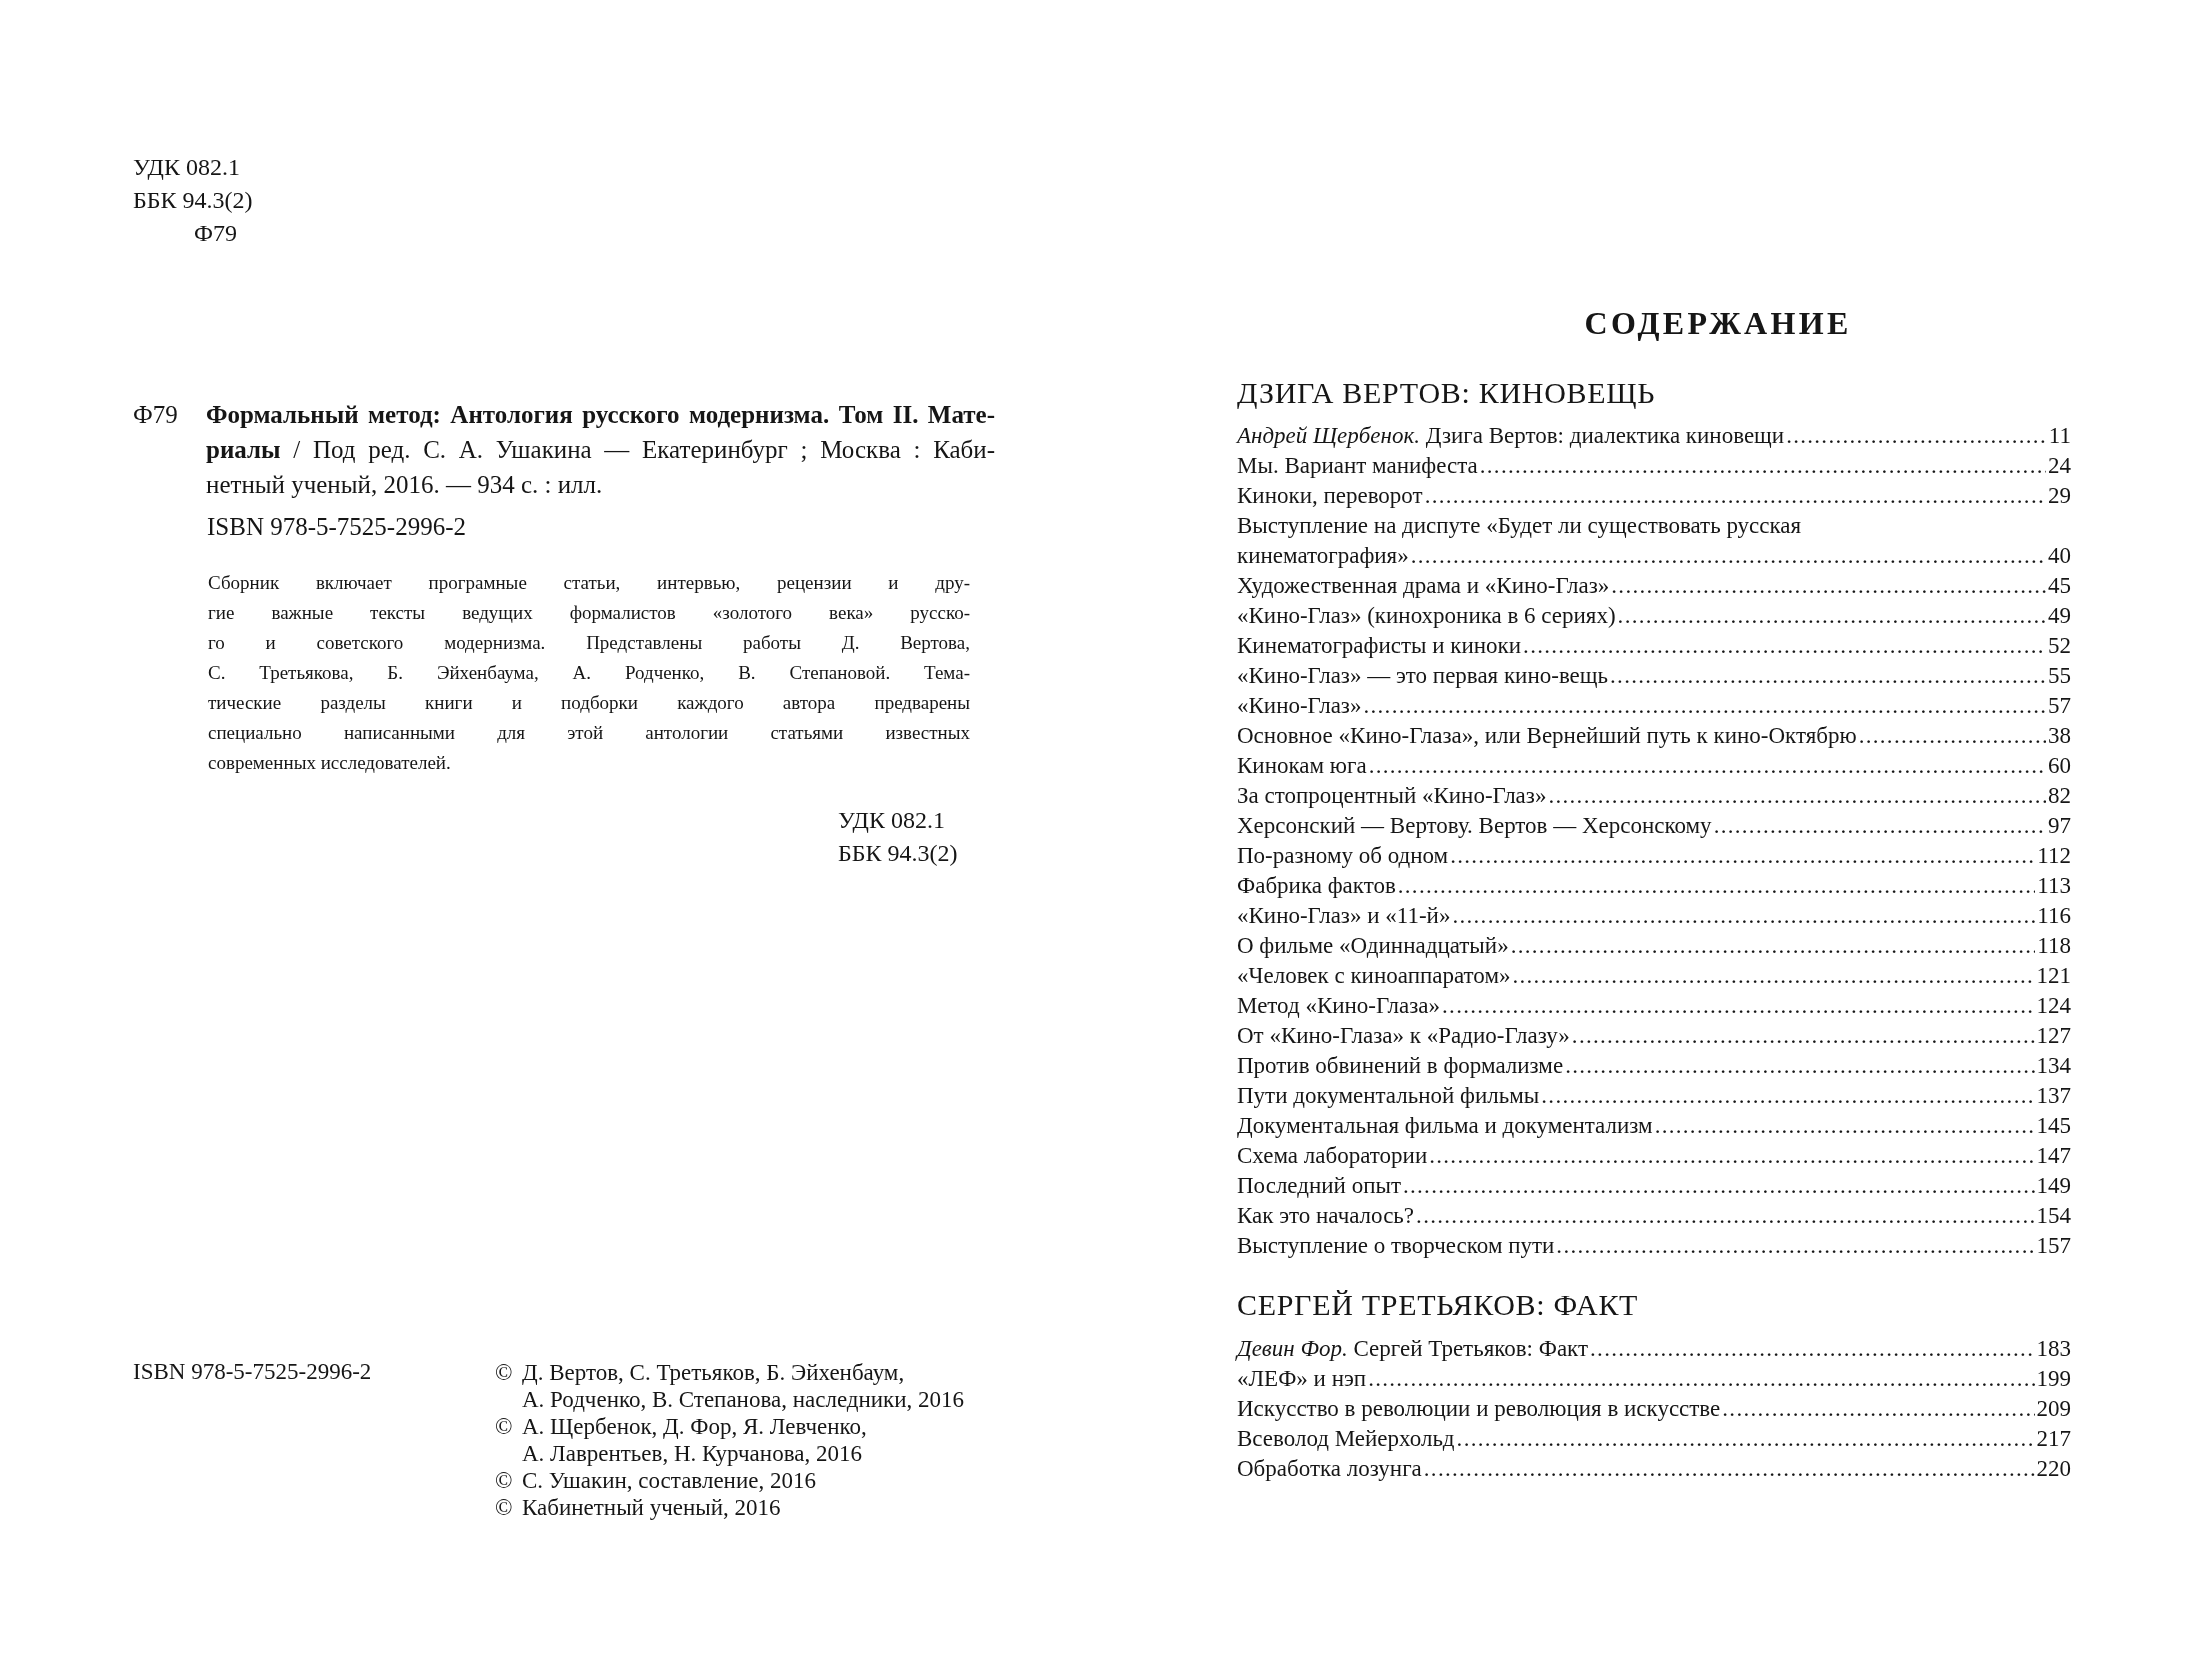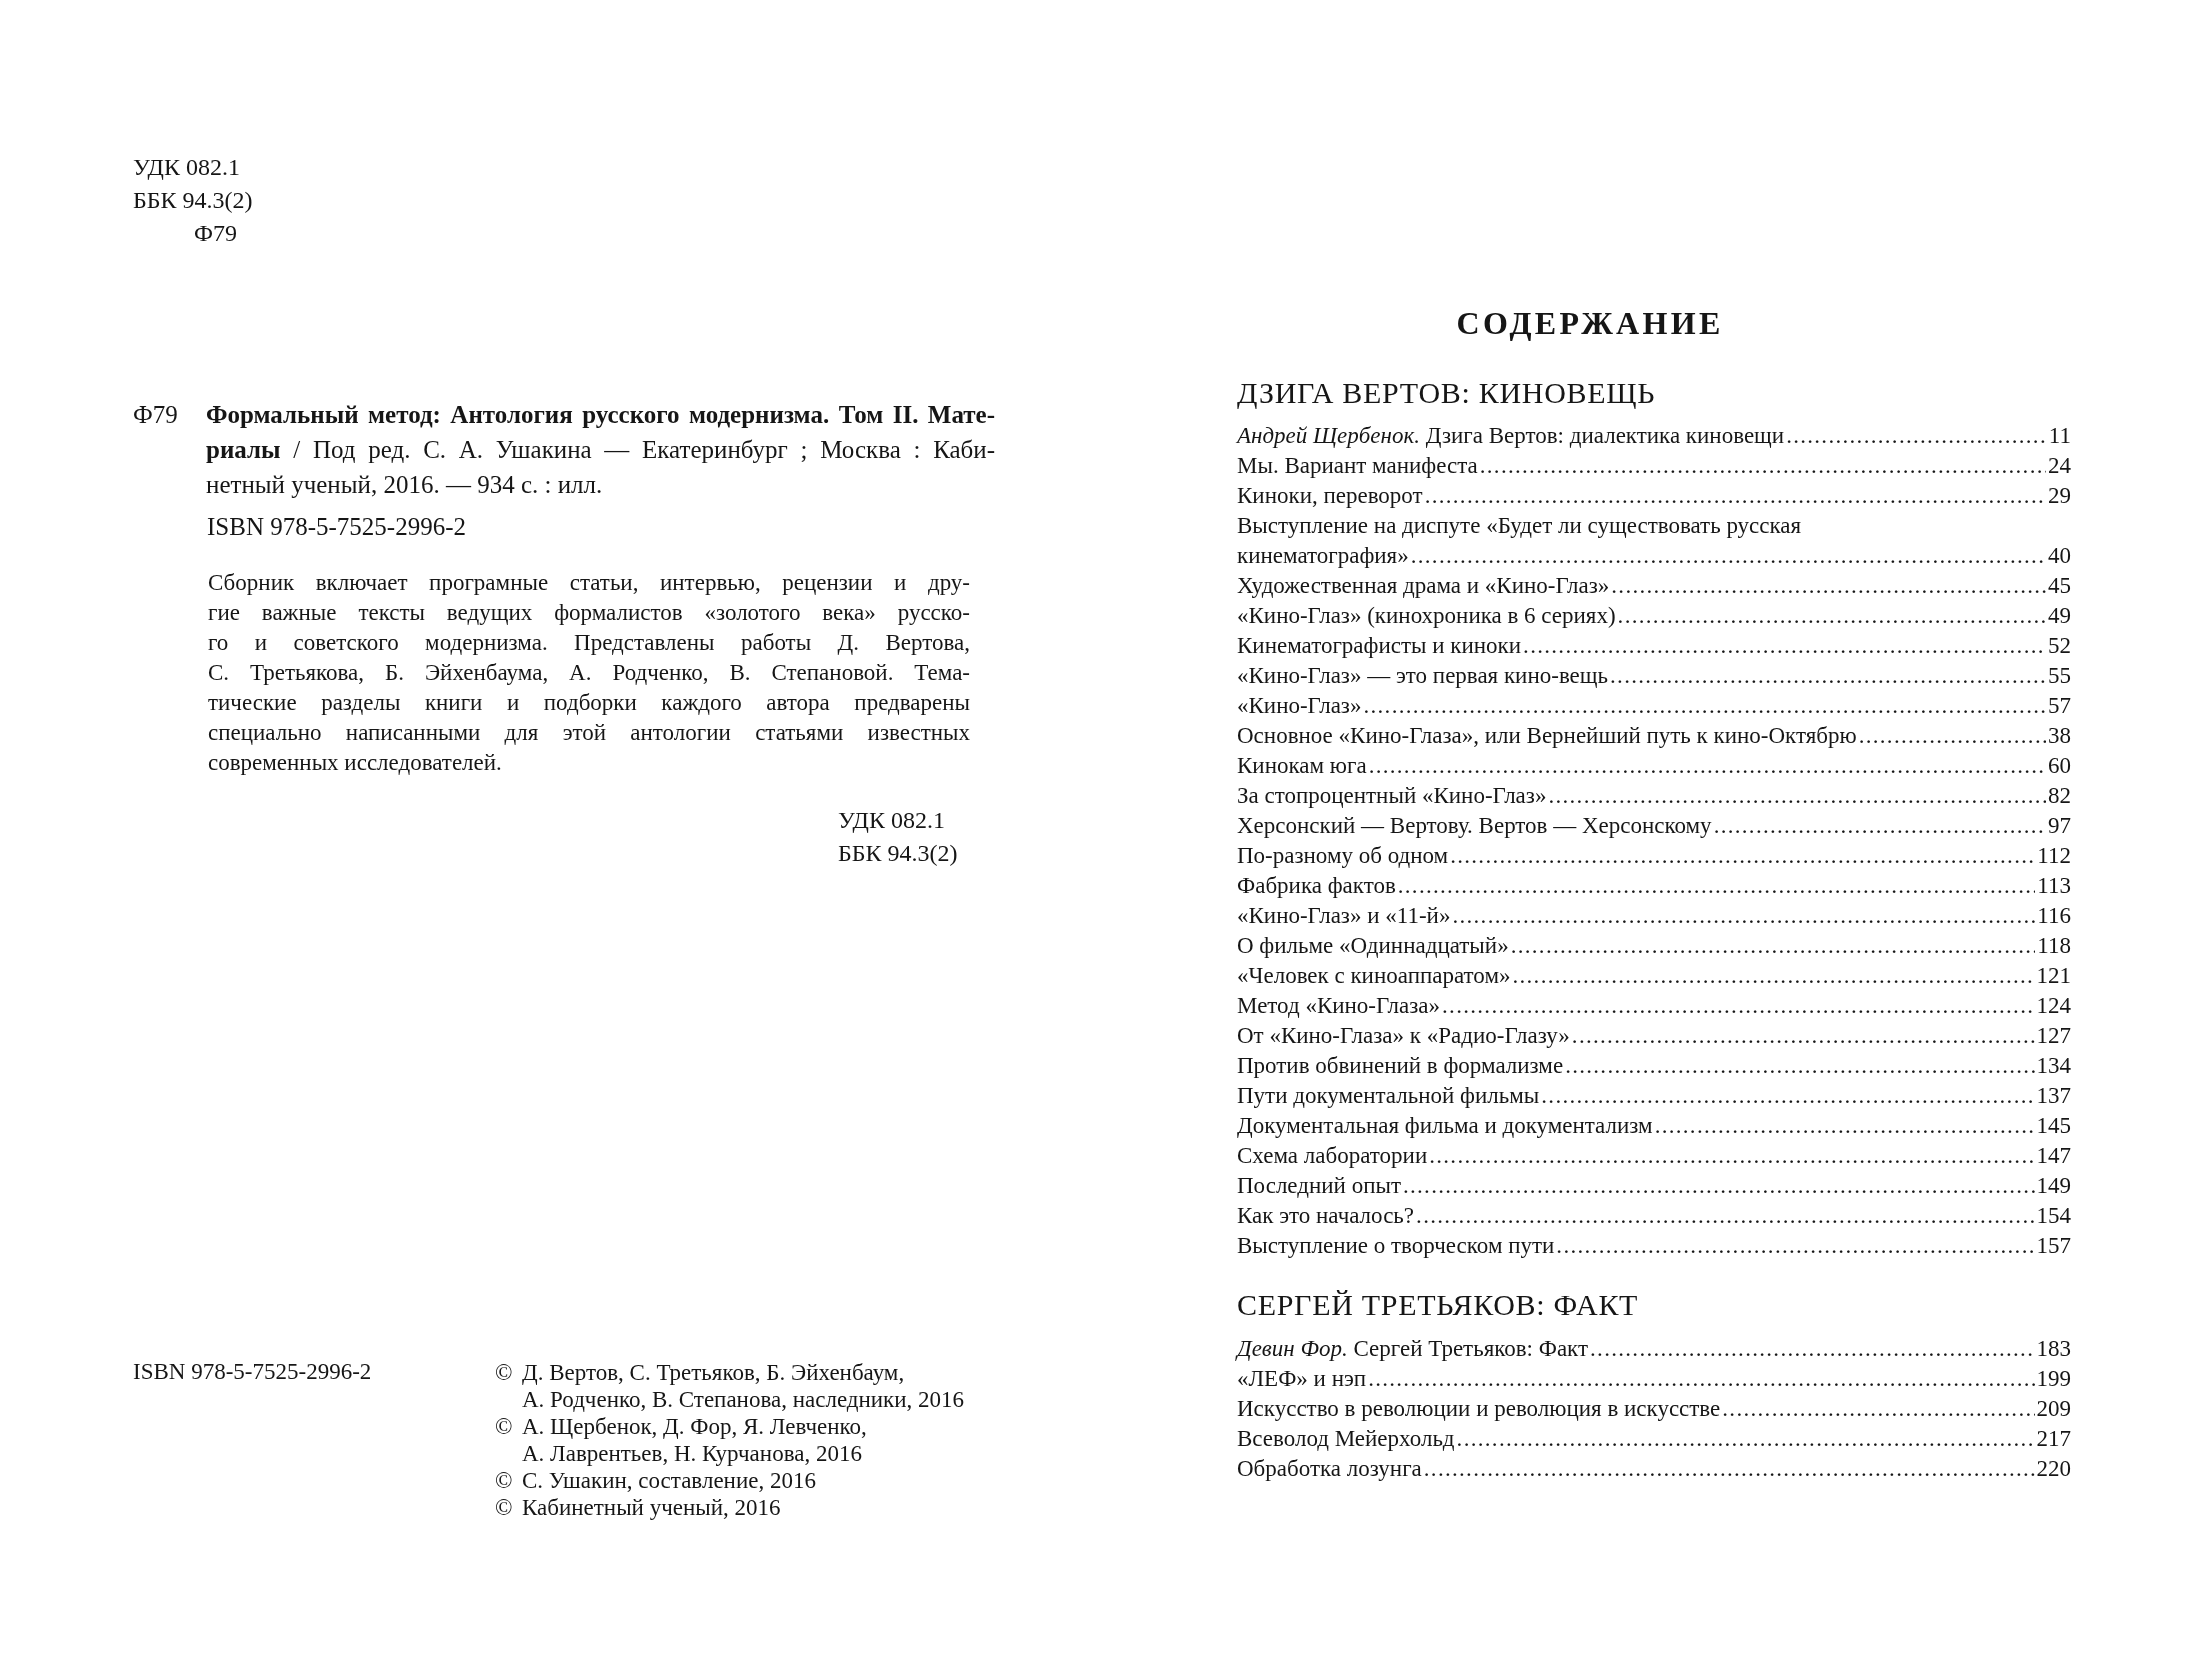--- a/index.html
+++ b/index.html
@@ -18,35 +18,35 @@
   .top-codes .sign { padding-left:61px; }
 
   .catalog-card { left:133px; top:397px; width:862px; font-size:25px; line-height:35px; display:flex; }
   .catalog-card .code { width:73px; flex:0 0 73px; }
   .catalog-card .card-lines { flex:1; }
   .card-line { text-align:justify; text-align-last:justify; }
   .card-line.last { text-align:left; text-align-last:left; }
 
   .isbn-top { left:207px; top:513px; font-size:25px; }
 
-  .annotation { left:208px; top:568px; width:762px; font-size:23px; line-height:30px; }
+  .annotation { left:208px; top:568px; width:762px; font-size:19px; line-height:30px; }
   .ann-line { text-align:justify; text-align-last:justify; white-space:nowrap; }
   .ann-line.last { text-align:right; text-align-last:left; }
 
   .mid-codes { left:838px; top:804px; font-size:24px; line-height:33px; }
 
   .footer-isbn { left:133px; top:1359px; font-size:23px; }
 
   .copyright { left:495px; top:1359px; font-size:23px; line-height:27px; }
   .cr-line { display:flex; }
   .cr-line .mark { width:27px; flex:0 0 27px; }
 
   
   .toc-title {
-    left:1173px; top:305px; width:834px;
+    left:1301px; top:305px; width:834px;
     text-align:center; font-size:32px; font-weight:bold; letter-spacing:3.3px;
   }
   .toc { left:1237px; top:377px; width:834px; font-size:23px; }
   .toc-section-header { font-size:30px; line-height:31px; letter-spacing:0.7px; margin:0 0 13.3px 0; }
   .toc-section + .toc-section { margin-top:28px; }
   .toc-row { display:flex; align-items:baseline; line-height:30px; }
   .toc-row .t { white-space:nowrap; }
   .toc-row .t i { font-style:italic;margin-top:40px; }
   .toc-row .dots { flex:1 1 auto; overflow:hidden; white-space:nowrap; margin:0 2px; }
   .toc-row .dots::after {

